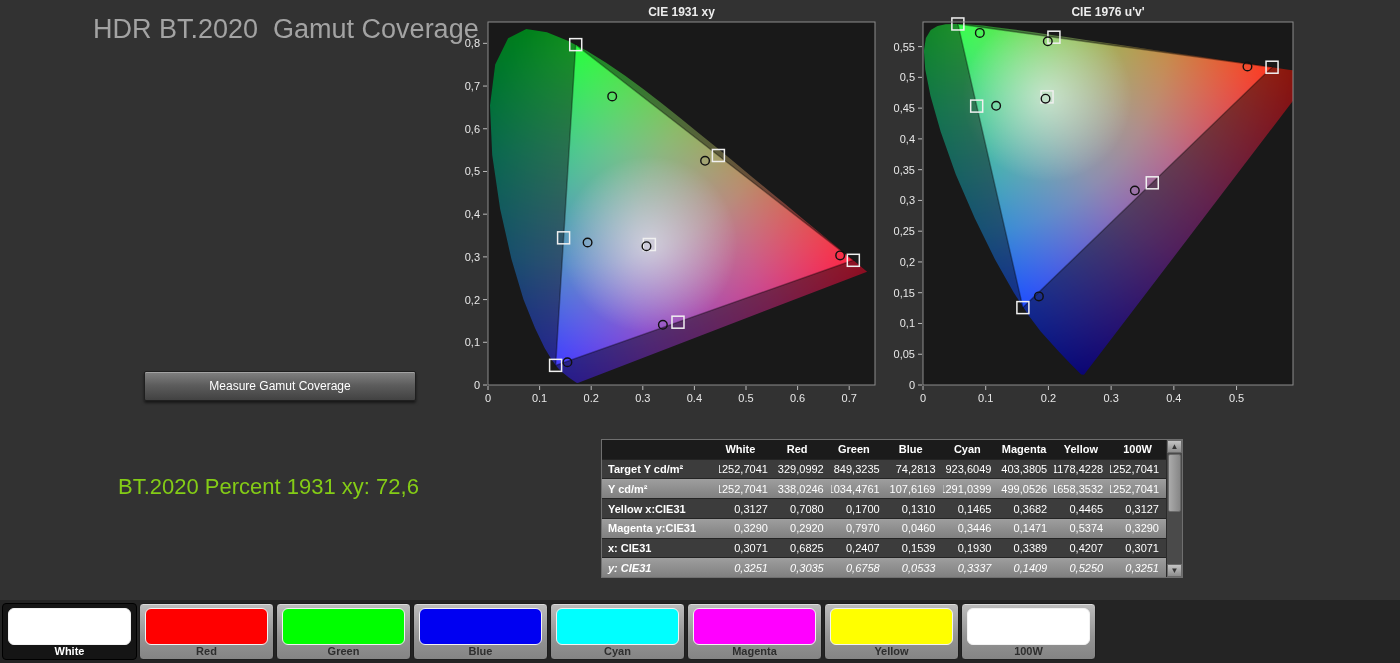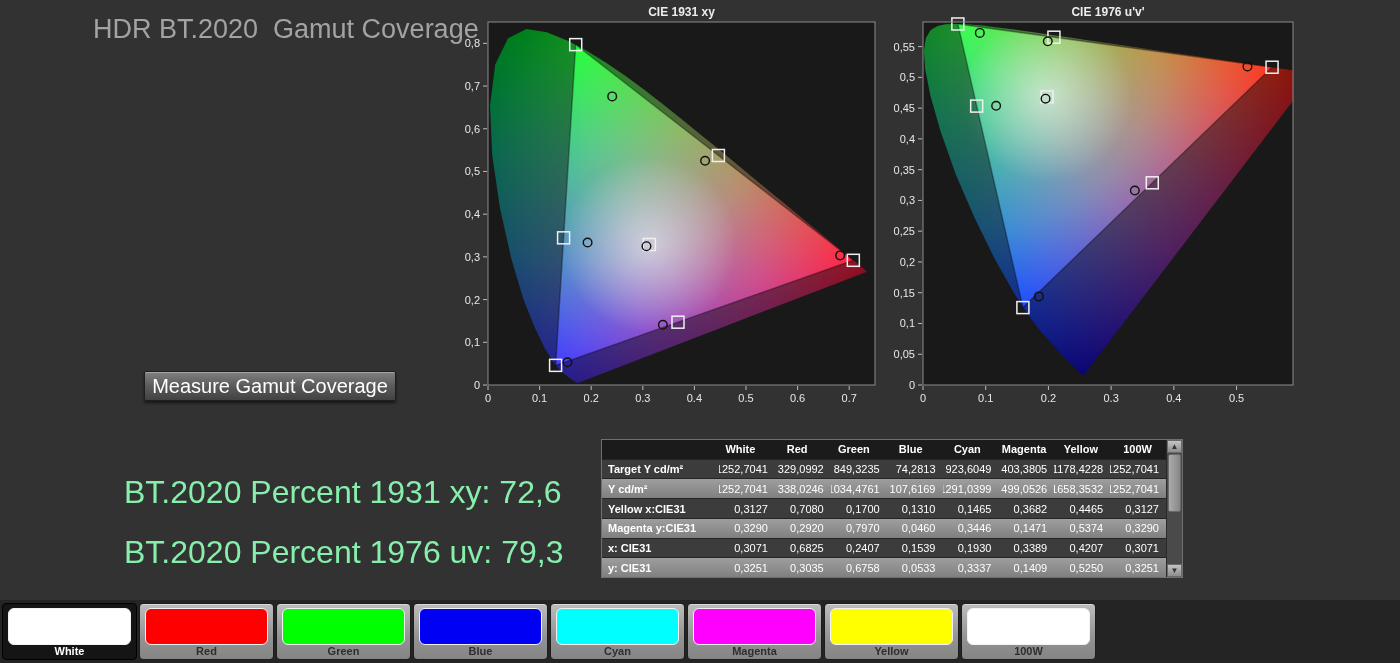--- a/index.html
+++ b/index.html
@@ -1,39 +1,39 @@
 <!DOCTYPE html>
 <html><head>
 <meta charset="utf-8">
 <style>
   html,body{margin:0;padding:0;background:#323232;}
   .screen{position:relative;width:1400px;height:663px;background:#323232;overflow:hidden;
           font-family:"Liberation Sans",sans-serif;}
   
   .main-title{position:absolute;left:93px;top:14px;font-size:27px;color:#a3a3a3;white-space:pre;}
-  .result-line{position:absolute;left:124px;color:#86efac;font-size:32px;white-space:pre;}
+  .result-line{position:absolute;left:118px;color:#84cc16;font-size:22px;white-space:pre;}
   #res1{top:474px}
   #res2{top:534px}
   
-  .btn-measure{position:absolute;left:144px;top:371px;width:252px;height:30px;
+  .btn-measure{position:absolute;left:144px;top:371px;width:272px;height:30px;
     background:linear-gradient(#818181,#5c5c5c 48%,#424242);
-    border:1px solid #1f1f1f;border-radius:2px;color:#fff;font-size:20px;
+    border:1px solid #1f1f1f;border-radius:2px;color:#fff;font-size:12px;
     font-family:"Liberation Sans",sans-serif;
     box-shadow:0 2px 3px rgba(0,0,0,.55), inset 0 1px 0 rgba(255,255,255,.28);}
   
   svg{position:absolute;}
   #cie1931{left:452px;top:4px;}
   #cie1976{left:880px;top:4px;}
   svg text{font-family:"Liberation Sans",sans-serif;}
   
   .tbl{position:absolute;left:601px;top:439px;width:582px;height:139px;
        border:1px solid #6f6f6f;background:#2d2d2d;display:flex;box-sizing:border-box;}
   .tbl-grid{flex:1;display:flex;flex-direction:column;min-width:0;}
   .tbl-row{display:flex;flex:1;border-bottom:1px solid #242424;min-height:0;}
-  .tbl-row:last-child{border-bottom:none;}
+  .tbl-row:last-child{border-bottom:none;font-style:italic;}
   .tbl-row.header{background:#1b1b1b;}
   .tbl-row.dark{background:#3c3c3c;}
   .tbl-row.light{background:linear-gradient(#9e9e9e,#808080);}
   .tbl-cell{flex:1;font-size:11px;color:#fff;display:flex;align-items:center;
             justify-content:flex-end;padding-right:7px;overflow:hidden;white-space:nowrap;}
   .tbl-label{width:104px;flex:none;justify-content:flex-start;padding-left:6px;font-weight:bold;text-align:center;}
   .tbl-row.header .tbl-cell{justify-content:center;font-weight:bold;padding-right:0;}
   .tbl-sb{width:15px;background:#4a4a4a;border-left:1px solid #2a2a2a;
           display:flex;flex-direction:column;}
   .sb-btn{height:13px;background:linear-gradient(#c4c4c4,#8d8d8d);color:#343434;font-size:8px;
@@ -262,21 +262,20 @@
       <line x1="38" y1="73.37288135593218" x2="42" y2="73.37288135593218" stroke="#bbb" stroke-width="1"></line>
       <text x="35" y="77.37288135593218" text-anchor="end" font-size="11" fill="#e8e8e8">0,5</text>
       <line x1="38" y1="42.61016949152537" x2="42" y2="42.61016949152537" stroke="#bbb" stroke-width="1"></line>
       <text x="35" y="46.61016949152537" text-anchor="end" font-size="11" fill="#e8e8e8">0,55</text>
       <text x="228" y="12" text-anchor="middle" font-size="12" font-weight="bold" fill="#ededed">CIE 1976 u'v'</text>
     </svg>
 
   <button class="btn-measure">Measure Gamut Coverage</button>
 
   <div class="result-line" id="res1">BT.2020 Percent 1931 xy: 72,6</div>
-  <div class="result-line" id="res2">BT.2020 Percent 1976 uv: 79,3</div>
 
   <div class="tbl">
     <div class="tbl-grid" id="tbl-grid">
         <div class="tbl-row header">
           <div class="tbl-cell tbl-label"></div>
           <div class="tbl-cell">White</div>
           <div class="tbl-cell">Red</div>
           <div class="tbl-cell">Green</div>
           <div class="tbl-cell">Blue</div>
           <div class="tbl-cell">Cyan</div>

